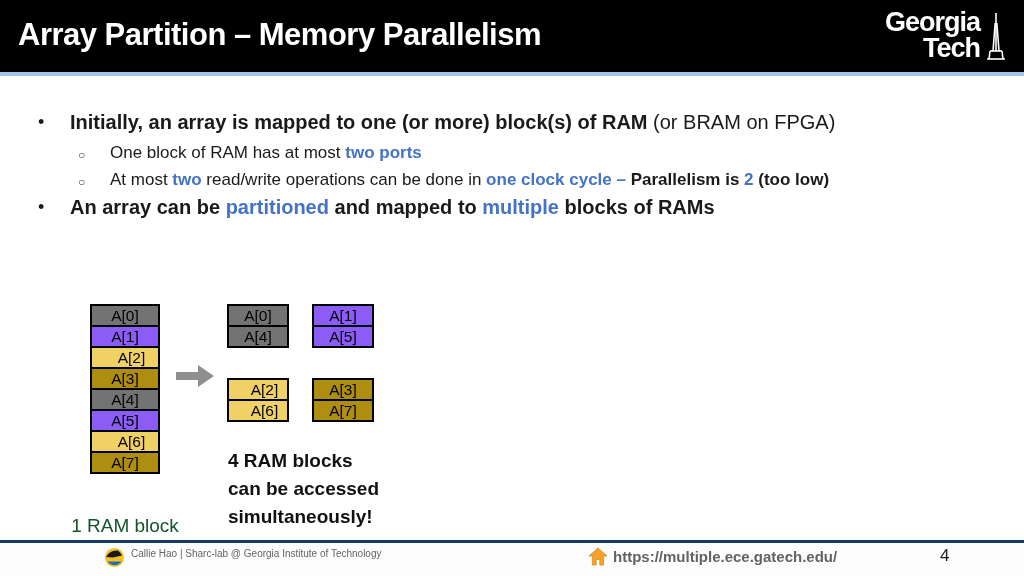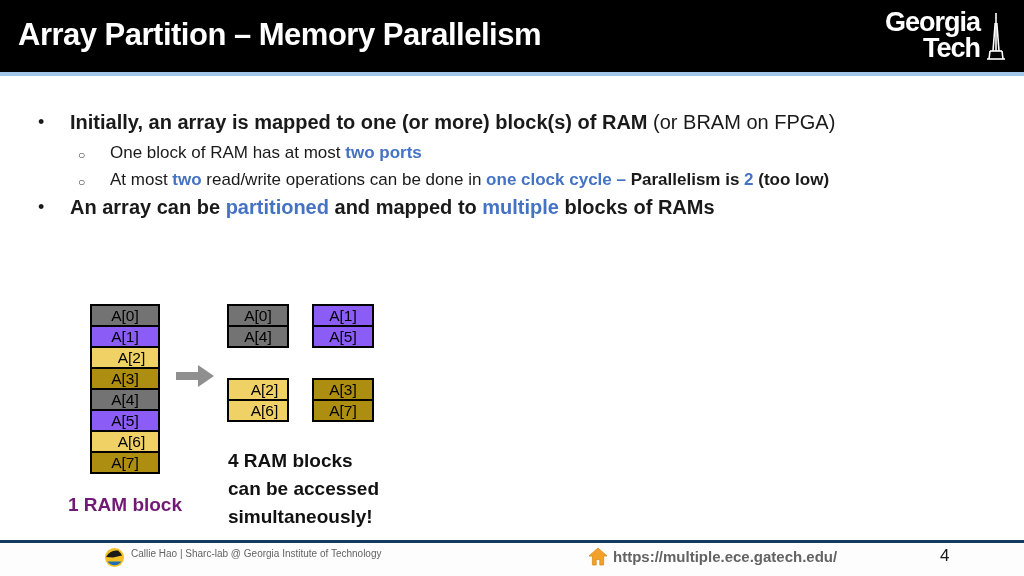--- a/index.html
+++ b/index.html
@@ -48,22 +48,22 @@
   .bk0{left:227px;top:304px;}
   .bk1{left:312px;top:304px;}
   .bk2{left:227px;top:378px;}
   .bk3{left:312px;top:378px;}
   .bcell{
     box-sizing:border-box;width:62px;height:23px;border:2px solid #000;
     text-align:center;font-size:15.5px;line-height:20px;color:#000;
   }
   .bcell + .bcell{margin-top:-2px;}
   .lbl-left{
-    position:absolute;left:50px;top:494px;width:150px;text-align:center;
-    font-size:19px;font-weight:bold;color:#701a75;
+    position:absolute;left:50px;top:515px;width:150px;text-align:center;
+    font-size:19px;font-weight:normal;color:#14532d;
   }
   .lbl-right{
     position:absolute;left:228px;top:447px;
     font-size:19px;font-weight:bold;line-height:28px;color:#111;
   }
   
   .footer-line{position:absolute;left:0;top:540px;width:1024px;height:3px;background:#143a5f;}
   .footer{position:absolute;left:0;top:543px;width:1024px;height:33px;background:#fdfdfd;}
   .f-logo{position:absolute;left:104px;top:4px;}
   .f-author{position:absolute;left:131px;top:5px;font-size:10px;font-weight:normal;color:#636363;white-space:nowrap;}

